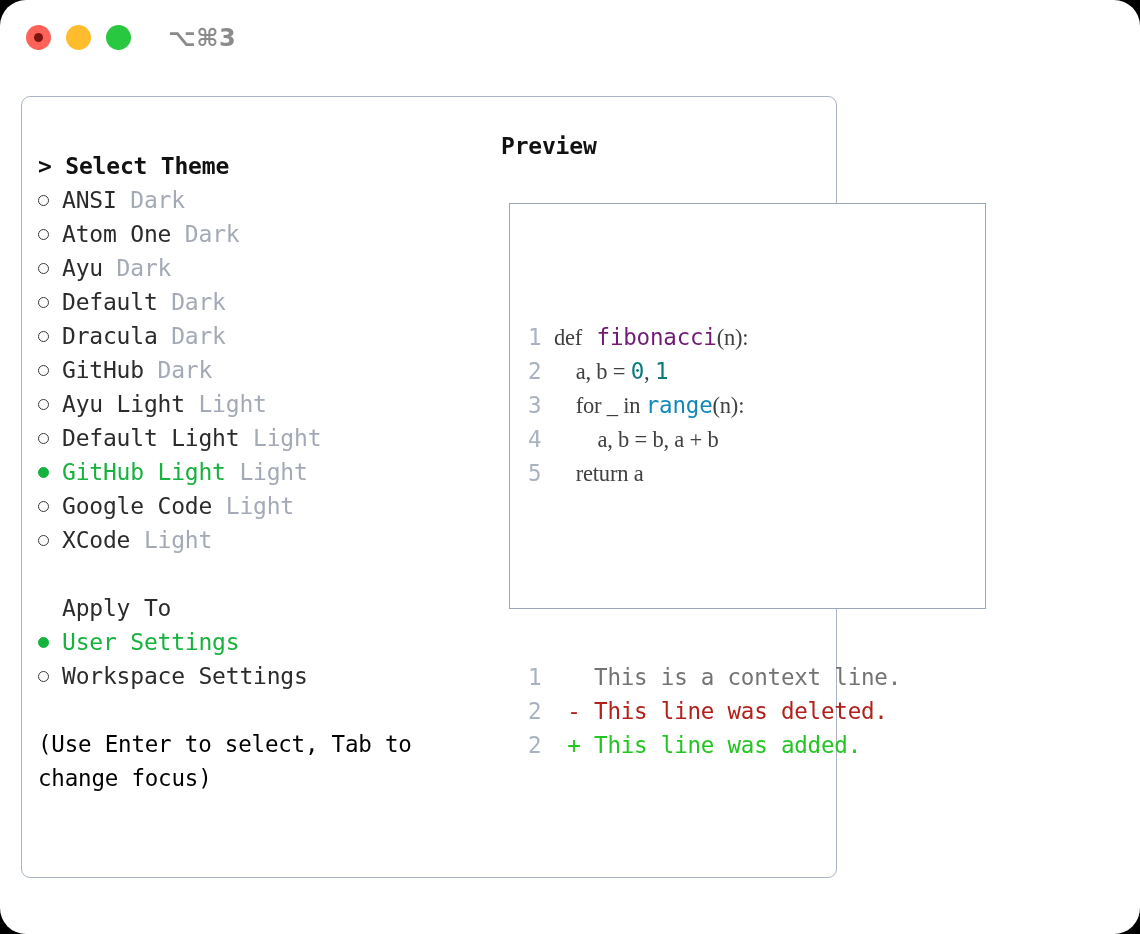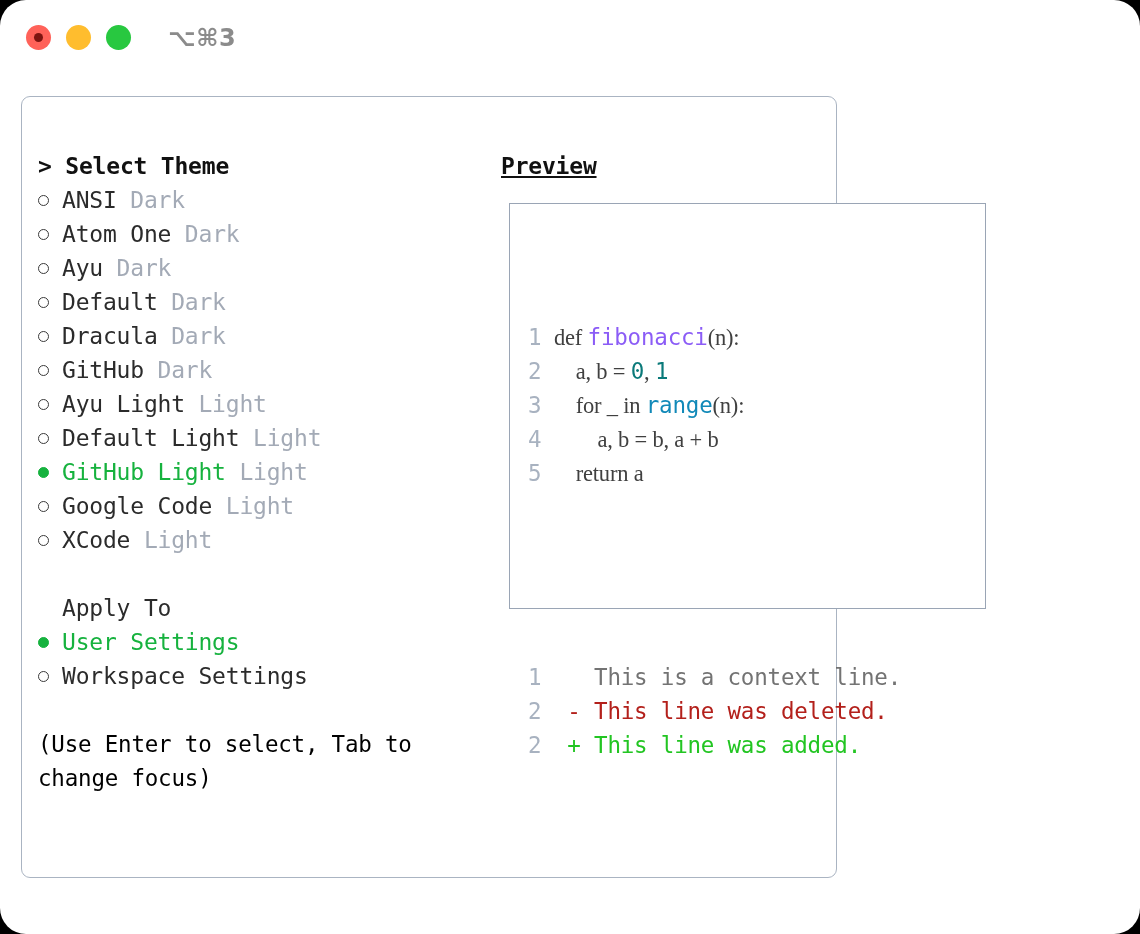--- a/index.html
+++ b/index.html
@@ -134,26 +134,25 @@
     color: #000000;
     width: 400px;
     white-space: normal;
     letter-spacing: -0.2px;
   }
 
   
   #preview-title {
     position: absolute;
     left: 479px;
-    top: 56px;
+    top: 36px;
     font-size: 23px;
     font-weight: bold;
     color: #111111;
     letter-spacing: -0.2px;
-    text-decoration: underline;
   }
   #code-box {
     position: absolute;
     left: 487px;
     top: 106px;
     width: 477px;
     height: 406px;
     border: 1.8px solid #9aa5b5;
     box-sizing: border-box;
     background: #ffffff;
@@ -168,21 +167,21 @@
     letter-spacing: -0.2px;
   }
   .cl { display: block; height: 34px; }
   .ln {
     display: inline-block;
     width: 26px;
     text-align: left;
     color: #a8b2c0;
   }
   .code-txt   { color: #404040; font-family: Liberation Serif, serif; }
-  .tok-func   { color: #8b5cf6; }
+  .tok-func   { color: #701a75; margin-left: 9px; }
   .tok-num    { color: #0b7a7a; }
   .tok-call   { color: #1189b8; }
   .d-ctx      { color: #737373; }
   .d-del      { color: #b3201b; }
   .d-add      { color: #22c522; }
   .spacer     { display: block; height: 34px; }
 </style>
 </head>
 <body>
 

